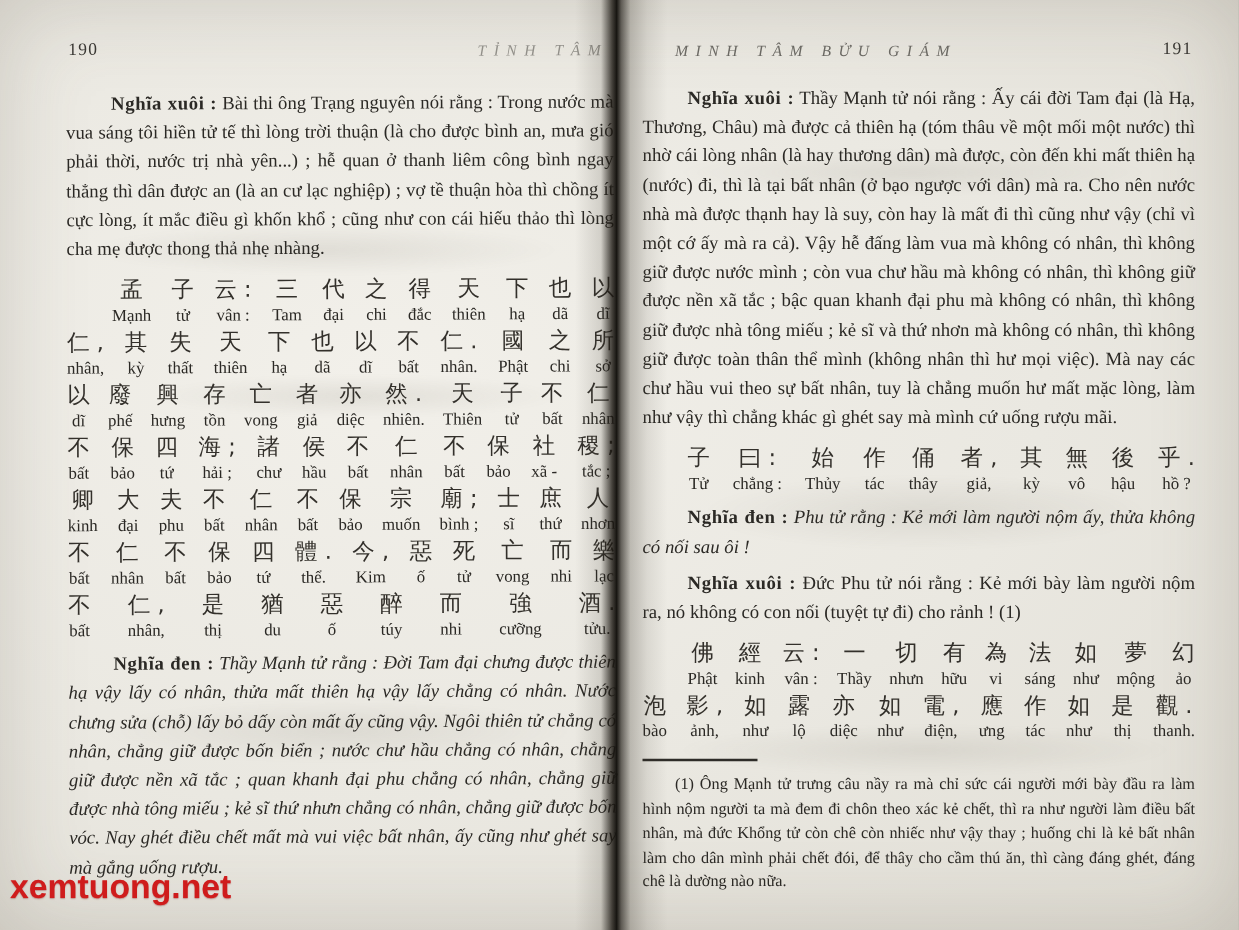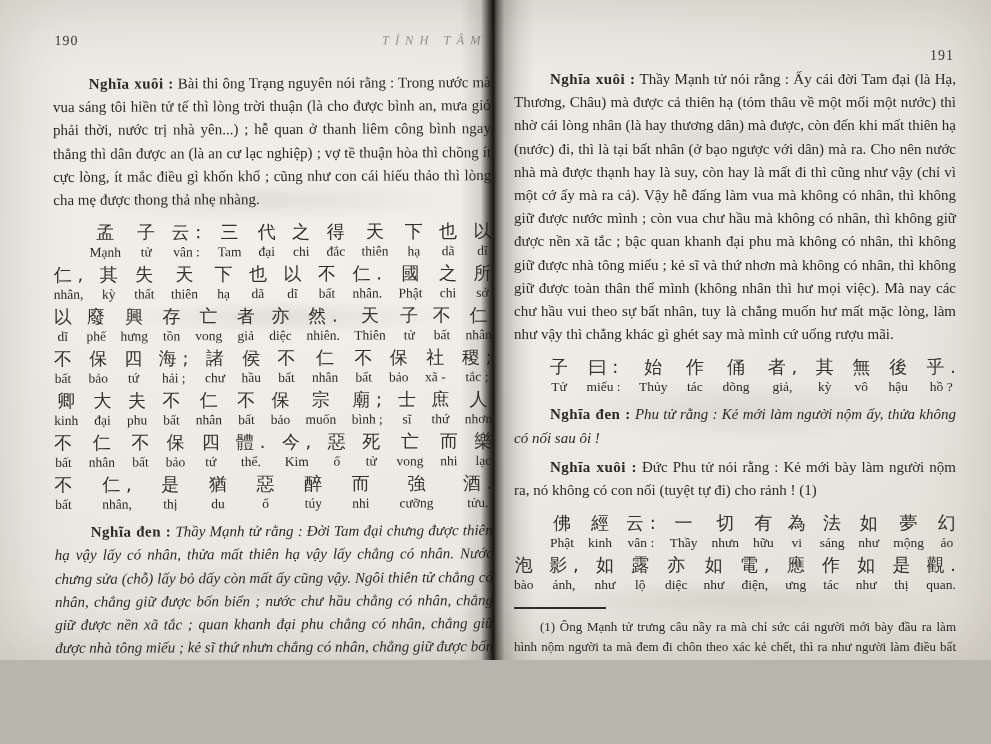--- a/index.html
+++ b/index.html
@@ -1,33 +1,33 @@
 <!DOCTYPE html>
 <html><head>
 <meta charset="utf-8">
 <style>
   html,body{margin:0;padding:0;background:#b8b5ad;}
   .scan{
-    position:relative;width:991px;height:660px;overflow:hidden;
+    position:relative;width:991px;height:744px;overflow:hidden;
     background:radial-gradient(ellipse at 30% 40%, #f2f0ea 0%, #eae8e1 55%, #e0ddd4 100%);
     font-family:"Liberation Serif", serif;color:#2b2925;
   }
   .scan::after{content:"";position:absolute;inset:0;pointer-events:none;
     box-shadow:inset 0 0 70px rgba(90,84,70,.22);}
   
   .gutter{position:absolute;left:460px;top:0;width:74px;height:744px;z-index:5;
     background:linear-gradient(90deg, rgba(60,55,45,0) 0%, rgba(60,55,45,.16) 28%,
       rgba(28,24,18,.8) 40%, #171511 45%, rgba(28,24,18,.65) 50%,
       rgba(60,55,45,.28) 60%, rgba(60,55,45,.1) 78%, rgba(60,55,45,0) 100%);}
   .page{position:absolute;z-index:1;}
   .page-left{left:54px;top:26px;width:438px;transform:rotate(-0.25deg);}
   .page-right{left:514px;top:22px;width:442px;}
   .pageno{font-size:14px;letter-spacing:1px;color:#3a3834;}
   .pageno-left{position:absolute;left:2px;top:6px;}
-  .pageno-right{position:absolute;right:2px;top:10px;margin-top:16px;}
+  .pageno-right{position:absolute;right:2px;top:10px;}
   .runhead{font-style:italic;letter-spacing:6px;font-size:12.5px;color:#4c4a45;}
   .runhead-left{position:absolute;right:4px;top:8px;opacity:.55;}
   .runhead-right{position:absolute;left:26px;top:12px;opacity:.8;}
   .content{margin-top:46px;}
   .para{margin:0 0 6px 0;font-size:15px;line-height:23.2px;text-align:justify;
     text-indent:2.4em;}
   .para .lbl{letter-spacing:.5px;}
   .italic{font-style:italic;}
   
   .ilblock{margin:10px 0 8px;}
@@ -407,45 +407,46 @@
             </div>
           </div>
         </div>
 
       <p class="para italic"><b class="lbl" style="font-style:normal">Nghĩa đen :</b> <span>Thầy Mạnh tử rằng : Đời Tam đại chưng được thiên hạ vậy lấy có nhân, thửa mất thiên hạ vậy lấy chẳng có nhân. Nước chưng sửa (chỗ) lấy bỏ dấy còn mất ấy cũng vậy. Ngôi thiên tử chẳng có nhân, chẳng giữ được bốn biển ; nước chư hầu chẳng có nhân, chẳng giữ được nền xã tắc ; quan khanh đại phu chẳng có nhân, chẳng giữ được nhà tông miếu ; kẻ sĩ thứ nhưn chẳng có nhân, chẳng giữ được bốn vóc. Nay ghét điều chết mất mà vui việc bất nhân, ấy cũng như ghét say mà gắng uống rượu.</span></p>
     </div>
   </div>
 
   <div class="page page-right">
     <div class="pageno pageno-right">191</div>
+    <div class="runhead runhead-right">MINH TÂM BỬU GIÁM</div>
 
     <div class="content">
       <p class="para"><b class="lbl">Nghĩa xuôi :</b> <span>Thầy Mạnh tử nói rằng : Ấy cái đời Tam đại (là Hạ, Thương, Châu) mà được cả thiên hạ (tóm thâu về một mối một nước) thì nhờ cái lòng nhân (là hay thương dân) mà được, còn đến khi mất thiên hạ (nước) đi, thì là tại bất nhân (ở bạo ngược với dân) mà ra. Cho nên nước nhà mà được thạnh hay là suy, còn hay là mất đi thì cũng như vậy (chỉ vì một cớ ấy mà ra cả). Vậy hễ đấng làm vua mà không có nhân, thì không giữ được nước mình ; còn vua chư hầu mà không có nhân, thì không giữ được nền xã tắc ; bậc quan khanh đại phu mà không có nhân, thì không giữ được nhà tông miếu ; kẻ sĩ và thứ nhơn mà không có nhân, thì không giữ được toàn thân thể mình (không nhân thì hư mọi việc). Mà nay các chư hầu vui theo sự bất nhân, tuy là chẳng muốn hư mất mặc lòng, làm như vậy thì chẳng khác gì ghét say mà mình cứ uống rượu mãi.</span></p>
 
       <div class="ilblock">
           <div class="ilrow">
             <div class="ilcell">
               <div class="cn">子</div>
               <div class="vn">Tử</div>
             </div>
             <div class="ilcell">
               <div class="cn">曰 :</div>
-              <div class="vn">miếu :</div>
+              <div class="vn">chẳng :</div>
             </div>
             <div class="ilcell">
               <div class="cn">始</div>
               <div class="vn">Thủy</div>
             </div>
             <div class="ilcell">
               <div class="cn">作</div>
               <div class="vn">tác</div>
             </div>
             <div class="ilcell">
               <div class="cn">俑</div>
-              <div class="vn">dõng</div>
+              <div class="vn">thây</div>
             </div>
             <div class="ilcell">
               <div class="cn">者 ,</div>
               <div class="vn">giả,</div>
             </div>
             <div class="ilcell">
               <div class="cn">其</div>
               <div class="vn">kỳ</div>
             </div>
             <div class="ilcell">
@@ -554,21 +555,21 @@
             <div class="ilcell">
               <div class="cn">如</div>
               <div class="vn">như</div>
             </div>
             <div class="ilcell">
               <div class="cn">是</div>
               <div class="vn">thị</div>
             </div>
             <div class="ilcell">
               <div class="cn">觀 .</div>
-              <div class="vn">quan.</div>
+              <div class="vn">thanh.</div>
             </div>
           </div>
         </div>
 
       <hr class="rule">
       <p class="footnote">(1) Ông Mạnh tử trưng câu nầy ra mà chỉ sức cái người mới bày đầu ra làm hình nộm người ta mà đem đi chôn theo xác kẻ chết, thì ra như người làm điều bất nhân, mà đức Khổng tử còn chê còn nhiếc như vậy thay ; huống chi là kẻ bất nhân làm cho dân mình phải chết đói, để thây cho cầm thú ăn, thì càng đáng ghét, đáng chê là dường nào nữa.</p>
     </div>
   </div>
 
   <div class="gutter"></div>

